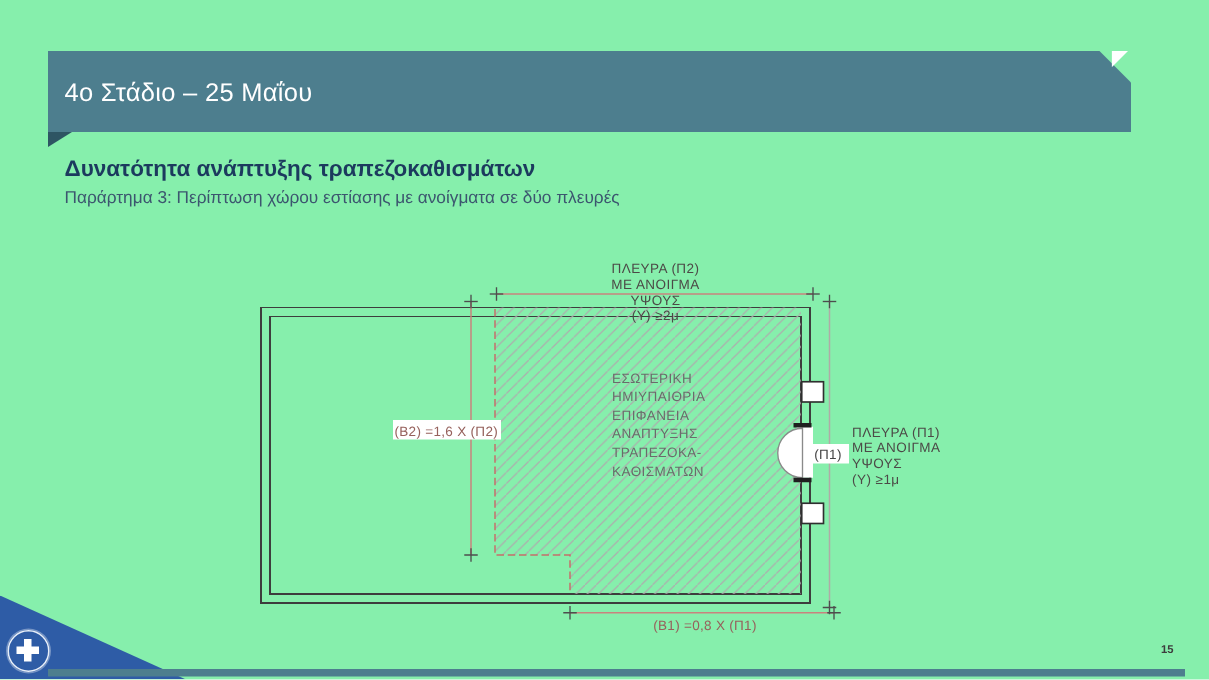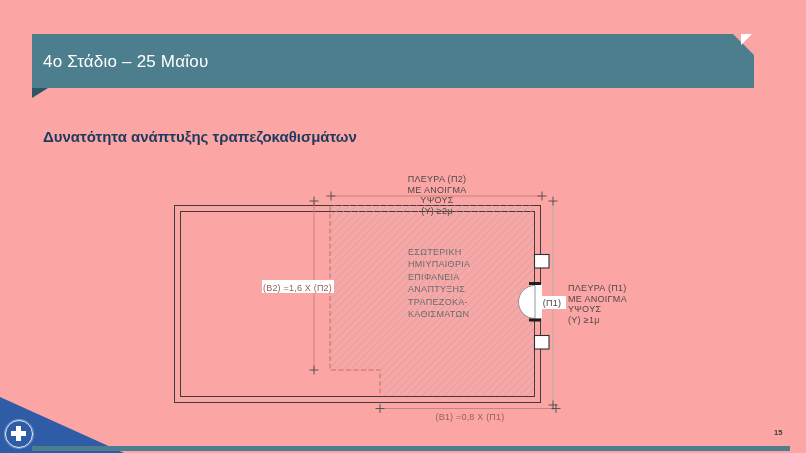--- a/index.html
+++ b/index.html
@@ -1,29 +1,29 @@
 <!DOCTYPE html>
 <html><head>
 <meta charset="utf-8">
 <style>
   html,body{margin:0;padding:0;background:#fff;}
-  #page{position:relative;width:806px;height:453px;background:#fca5a5;overflow:hidden;
+  #page{position:relative;width:806px;height:453px;background:#86efac;overflow:hidden;
         font-family:"Liberation Sans",sans-serif;}
 
   
   .header-bar{position:absolute;left:32px;top:34px;width:722px;height:54px;background:#4d7e8e;
     clip-path:polygon(0 0,calc(100% - 21px) 0,100% 21px,100% 100%,0 100%);}
   .header-bar h1{margin:0;padding:0 0 0 11px;line-height:56px;font-size:17px;font-weight:400;
     color:#ffffff;letter-spacing:.2px;}
   .corner-notch{position:absolute;left:741px;top:34px;width:11px;height:11px;background:#ffffff;
     clip-path:polygon(0 0,100% 0,0 100%);}
   .ribbon-fold{position:absolute;left:32px;top:88px;width:16px;height:10px;background:#2e5563;
     clip-path:polygon(0 0,100% 0,0 100%);}
 
-  .page-title{position:absolute;left:43px;top:104px;font-size:15px;font-weight:bold;color:#1c3a5e;margin-top:24px;}
+  .page-title{position:absolute;left:43px;top:104px;font-size:15px;font-weight:bold;color:#1c3a5e;}
   .page-subtitle{position:absolute;left:43px;top:126px;font-size:11.5px;font-weight:400;color:#3c566f;}
 
   svg text{font-family:"Liberation Sans",sans-serif;}
   .lbl{font-size:9px;fill:#4c4a47;letter-spacing:.3px;}
   .lbl-area{font-size:9px;fill:#6b6b6b;letter-spacing:.3px;}
   .lbl-red{font-size:9px;fill:#96615c;letter-spacing:.2px;}
   .lbl-p1{font-size:9px;fill:#454545;letter-spacing:.2px;}
   .wall{fill:none;stroke:#3d3d3d;stroke-width:1;shape-rendering:crispEdges;}
 
   
@@ -42,20 +42,21 @@
 
 <div id="page">
 
   <div class="header-bar">
     <h1>4ο Στάδιο – 25 Μαΐου</h1>
   </div>
   <div class="corner-notch"></div>
   <div class="ribbon-fold"></div>
 
   <div class="page-title">Δυνατότητα ανάπτυξης τραπεζοκαθισμάτων</div>
+  <div class="page-subtitle">Παράρτημα 3: Περίπτωση χώρου εστίασης με ανοίγματα σε δύο πλευρές</div>
 
   <svg width="806" height="453" viewBox="0 0 806 453" style="position:absolute;left:0;top:0;">
     <defs>
       <pattern id="hatchPat" patternUnits="userSpaceOnUse" width="7.5" height="7.5">
         <path d="M0,7.5 L7.5,0" stroke="#adadad" stroke-width="0.8" fill="none"></path>
       </pattern>
     </defs>
 
     <rect class="wall" x="174" y="205" width="366" height="197"></rect>
     <rect class="wall" x="180" y="211" width="354" height="185"></rect>

